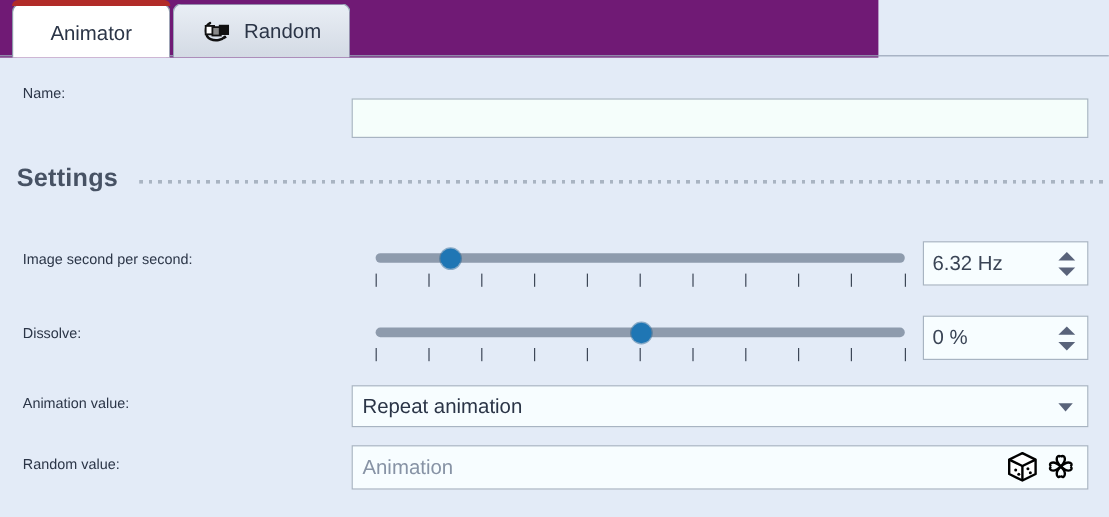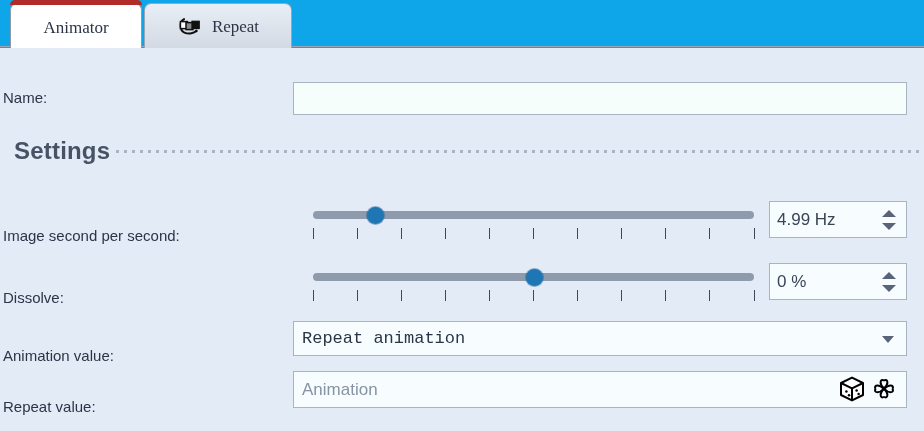--- a/index.html
+++ b/index.html
@@ -13,24 +13,23 @@
     font-family: "Liberation Sans", sans-serif;
     overflow: hidden;
     position: relative;
     color: #2b3547;
   }
 
   
   .tabbar {
     position: absolute;
     left: 0; top: 0;
-    width: 924px;
+    width: 732px;
     height: 48px;
-    background: #0ea5e9;
-    font-family: Liberation Serif, serif;
+    background: #701a75;
   }
   .tabbar-baseline {
     position: absolute;
     left: 0; top: 46px;
     width: 924px;
     height: 1px;
     background: #9aa6b8;
   }
   .tab {
     position: absolute;
@@ -91,25 +90,24 @@
     width: 924px;
     height: 383px;
   }
   .row {
     position: absolute;
     left: 0;
     width: 924px;
   }
   .label {
     position: absolute;
-    left: 3px;
-    font-size: 15px;
+    left: 19px;
+    font-size: 12px;
     color: #2b3547;
     white-space: nowrap;
-    margin-top: 18px;
   }
 
   
   .name-row { top: 13px; height: 40px; }
   .name-label { top: 10px; }
   .name-input {
     position: absolute;
     left: 293px;
     top: 21px;
     width: 614px;
@@ -123,21 +121,21 @@
     padding: 0 6px;
     outline: none;
   }
 
   
   .settings-row { top: 85px; height: 32px; }
   .settings-title {
     position: absolute;
     left: 14px;
     top: 4px;
-    font-size: 24px;
+    font-size: 21px;
     font-weight: bold;
     color: #475264;
     letter-spacing: .2px;
   }
   .settings-dots {
     position: absolute;
     left: 116px;
     top: 17px;
     right: 0;
     height: 3px;
@@ -247,21 +245,20 @@
     box-sizing: border-box;
     background: #f7fdff;
     border: 1px solid #a8b4c2;
   }
   .combo-text {
     position: absolute;
     left: 8px; top: 0;
     line-height: 33px;
     font-size: 17px;
     color: #2b3547;
-    font-family: Liberation Mono, monospace;
   }
   .combo-arrow {
     position: absolute;
     right: 12px;
     top: 14px;
     width: 0; height: 0;
     border-left: 6px solid transparent;
     border-right: 6px solid transparent;
     border-top: 7px solid #59637a;
   }
@@ -314,21 +311,21 @@
   <div class="tab tab-inactive">
     <span>
       <svg class="opacity-icon" viewBox="0 0 26 22" xmlns="http://www.w3.org/2000/svg">
         <path d="M7 4.2 C2.4 6.2 2.4 15.4 7.4 17.6 C12 19.6 17.2 18.2 19.4 15.6" fill="none" stroke="#111111" stroke-width="2.1" stroke-linecap="round"></path>
         <path d="M18.6 15.0 l2.6 1.0 l-2.3 1.8 z" fill="#111111"></path>
         <rect x="3.4" y="6.6" width="7.0" height="7.0" fill="#ffffff" stroke="#111111" stroke-width="1.5"></rect>
         <rect x="9.0" y="7.6" width="7.0" height="7.0" fill="#8a8a8a" stroke="#111111" stroke-width="1.5"></rect>
         <rect x="15.0" y="6.3" width="7.2" height="7.2" fill="#111111" stroke="#111111" stroke-width="1.3"></rect>
       </svg>
     </span>
-    <span class="tab-label">Repeat</span>
+    <span class="tab-label">Random</span>
   </div>
 </div>
 
 <div class="form">
 
   <div class="row name-row">
     <div class="label name-label">Name:</div>
     <input class="name-input" type="text" value="" style="">
   </div>
 
@@ -350,21 +347,21 @@
           <div class="tick" style="left: 40%;"></div>
           <div class="tick" style="left: 50%;"></div>
           <div class="tick" style="left: 60%;"></div>
           <div class="tick" style="left: 70%;"></div>
           <div class="tick" style="left: 80%;"></div>
           <div class="tick" style="left: 90%;"></div>
           <div class="tick" style="left: 100%;"></div>
         </div>
     </div>
     <div class="spinbox">
-      <div class="spin-value">4.99 Hz</div>
+      <div class="spin-value">6.32 Hz</div>
       <div class="spin-btns">
         <div class="spin-arrow spin-up"></div>
         <div class="spin-arrow spin-down"></div>
       </div>
     </div>
   </div>
 
   <div class="row slider-row r-dis">
     <div class="label">Dissolve:</div>
     <div class="slider">
@@ -395,21 +392,21 @@
 
   <div class="row combo-row">
     <div class="label">Animation value:</div>
     <div class="combo">
       <div class="combo-text">Repeat animation</div>
       <div class="combo-arrow"></div>
     </div>
   </div>
 
   <div class="row random-row">
-    <div class="label">Repeat value:</div>
+    <div class="label">Random value:</div>
     <div class="random-field">
       <div class="random-placeholder">Animation</div>
       <div class="random-icons">
         <div class="icon-btn">
           <svg width="26" height="26" viewBox="0 0 26 26" xmlns="http://www.w3.org/2000/svg">
             <path d="M13 1.6 L24 7 L24 19 L13 24.4 L2 19 L2 7 Z" fill="#ffffff" stroke="#000000" stroke-width="2" stroke-linejoin="round"></path>
             <path d="M2 7 L13 12.3 L24 7" fill="none" stroke="#000000" stroke-width="2" stroke-linejoin="round"></path>
             <path d="M13 12.3 L13 24.4" fill="none" stroke="#000000" stroke-width="2"></path>
             <circle cx="7.4" cy="15.6" r="1.25" fill="#000000"></circle>
             <circle cx="10.0" cy="19.3" r="1.25" fill="#000000"></circle>

